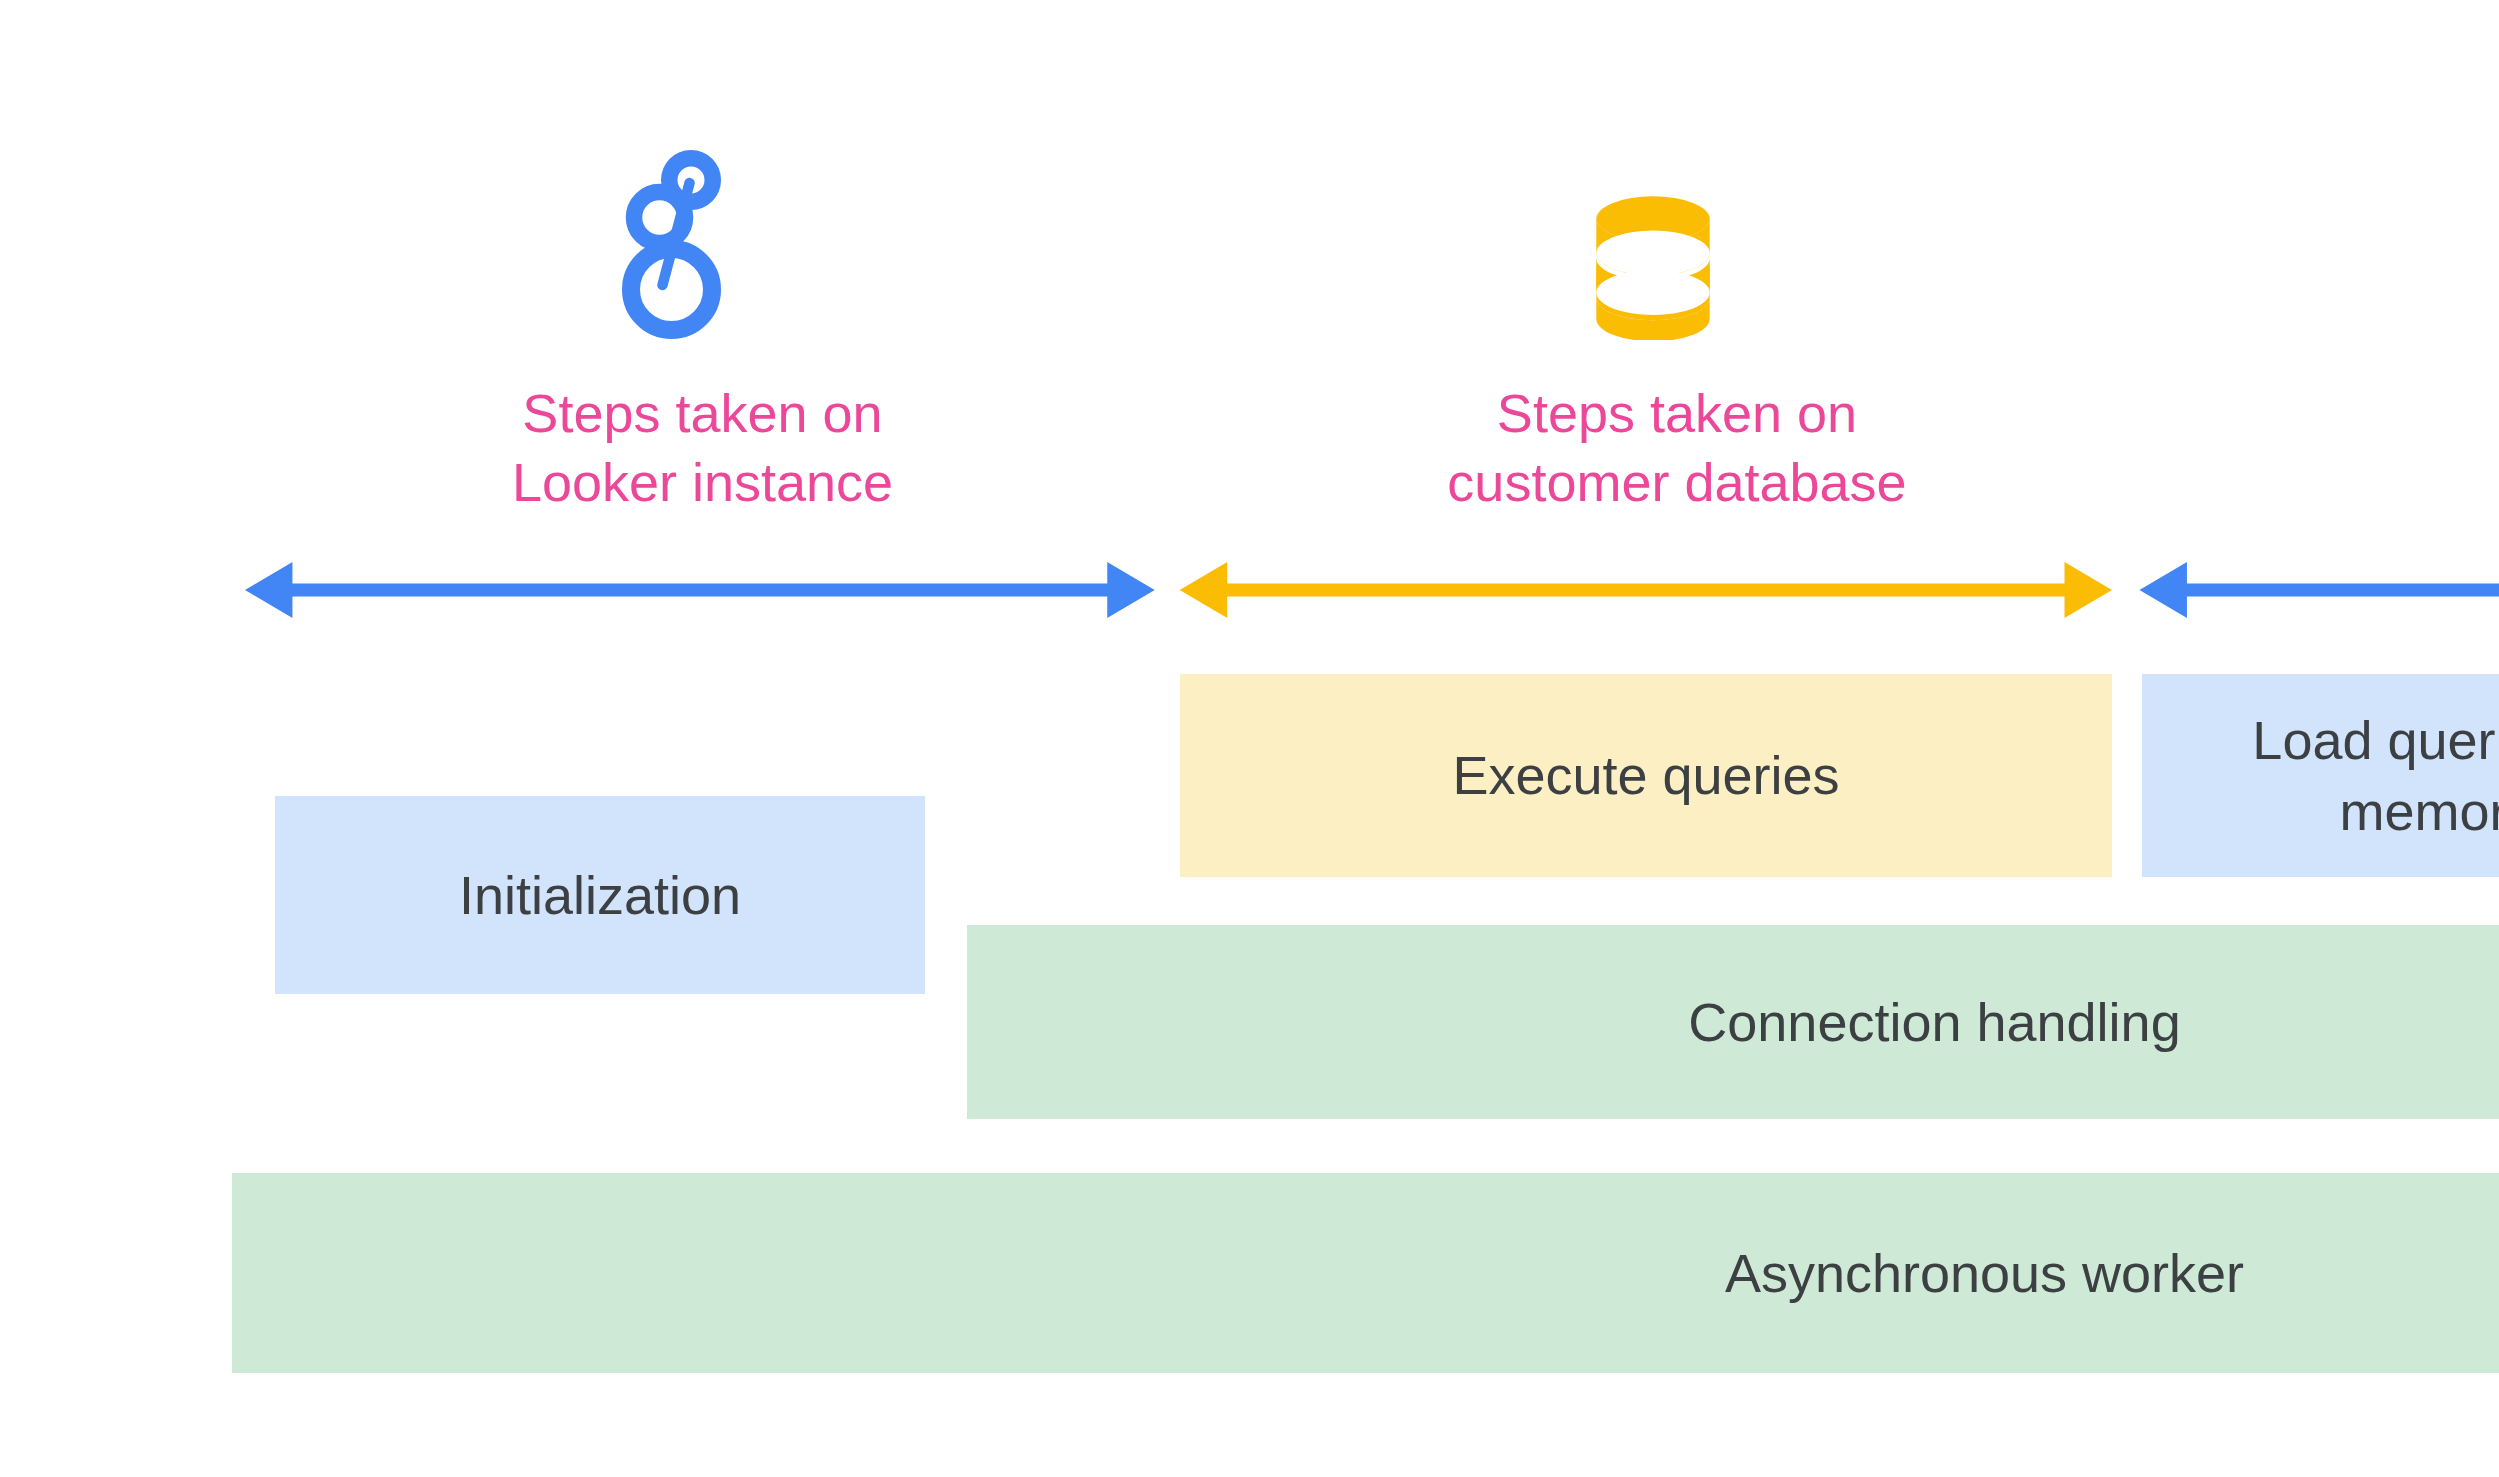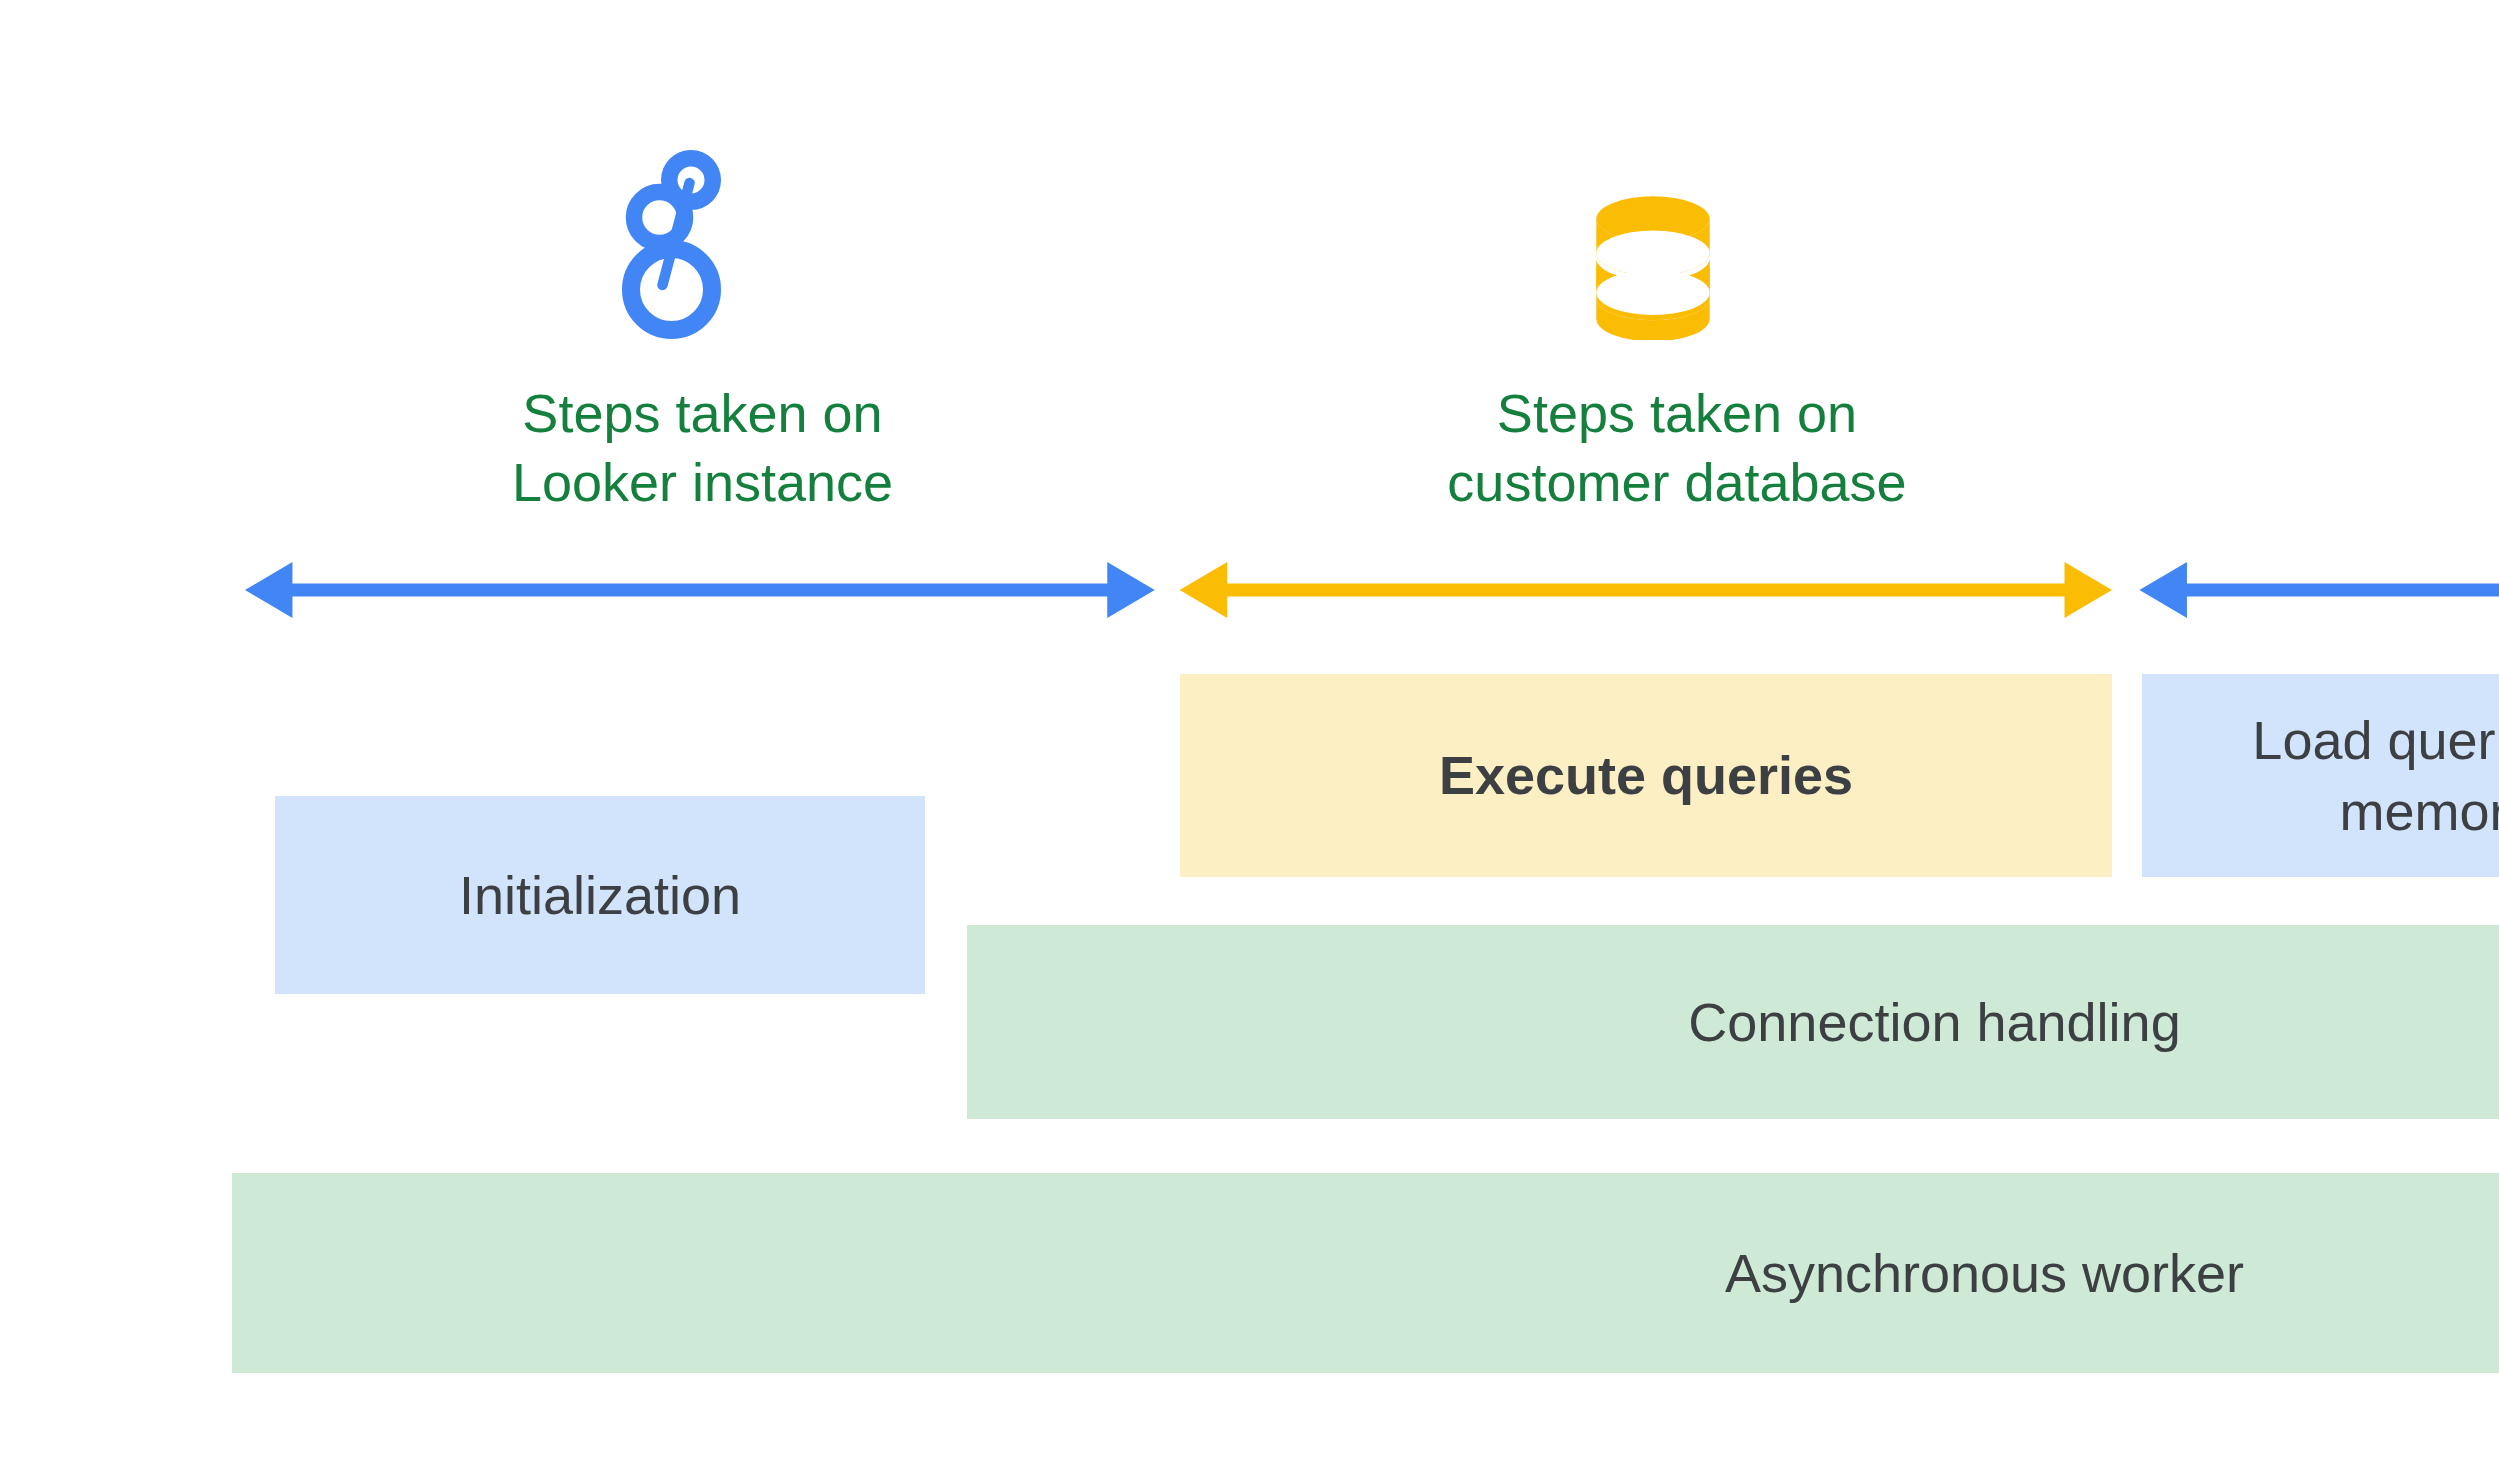--- a/index.html
+++ b/index.html
@@ -19,21 +19,21 @@
   
   .icon-wrap{position:absolute;}
   .icon-wrap svg{display:block;}
 
   
   .caption{
     position:absolute;
     text-align:center;
     font-size:54px;
     line-height:1.28;
-    color:#15803d;
+    color:#ec4899;
     font-weight:400;
     white-space:pre-line;
   }
 
   
   .arrow-row{position:absolute;left:0;top:556px;width:3999px;height:70px;}
 
   
   .box{
     position:absolute;
@@ -92,21 +92,21 @@
       <polygon points="2360,68 2455,12 2455,124" fill="#FBBC04"></polygon>
       <polygon points="4225,68 4130,12 4130,124" fill="#FBBC04"></polygon>
     </g>
     <g>
       <rect x="4360" y="55" width="3180" height="26" fill="#4285F4"></rect>
       <polygon points="4280,68 4375,12 4375,124" fill="#4285F4"></polygon>
       <polygon points="7620,68 7525,12 7525,124" fill="#4285F4"></polygon>
     </g>
   </svg>
 
-  <div class="box" style="left:1180px;top:674px;width:932px;height:203px;background:#FCEFC3;font-weight:bold;">Execute queries</div>
+  <div class="box" style="left:1180px;top:674px;width:932px;height:203px;background:#FCEFC3;">Execute queries</div>
 
   <div class="box" style="left:2142px;top:674px;width:590px;height:203px;background:#D2E3FC;">Load queries in
 memory</div>
 
   <div class="box" style="left:275px;top:796px;width:650px;height:198px;background:#D2E3FC;">Initialization</div>
 
   <div class="box" style="left:967px;top:925px;width:1935px;height:194px;background:#CEEAD6;">Connection handling</div>
 
   <div class="box" style="left:232px;top:1173px;width:3505px;height:200px;background:#CEEAD6;">Asynchronous worker</div>
 

